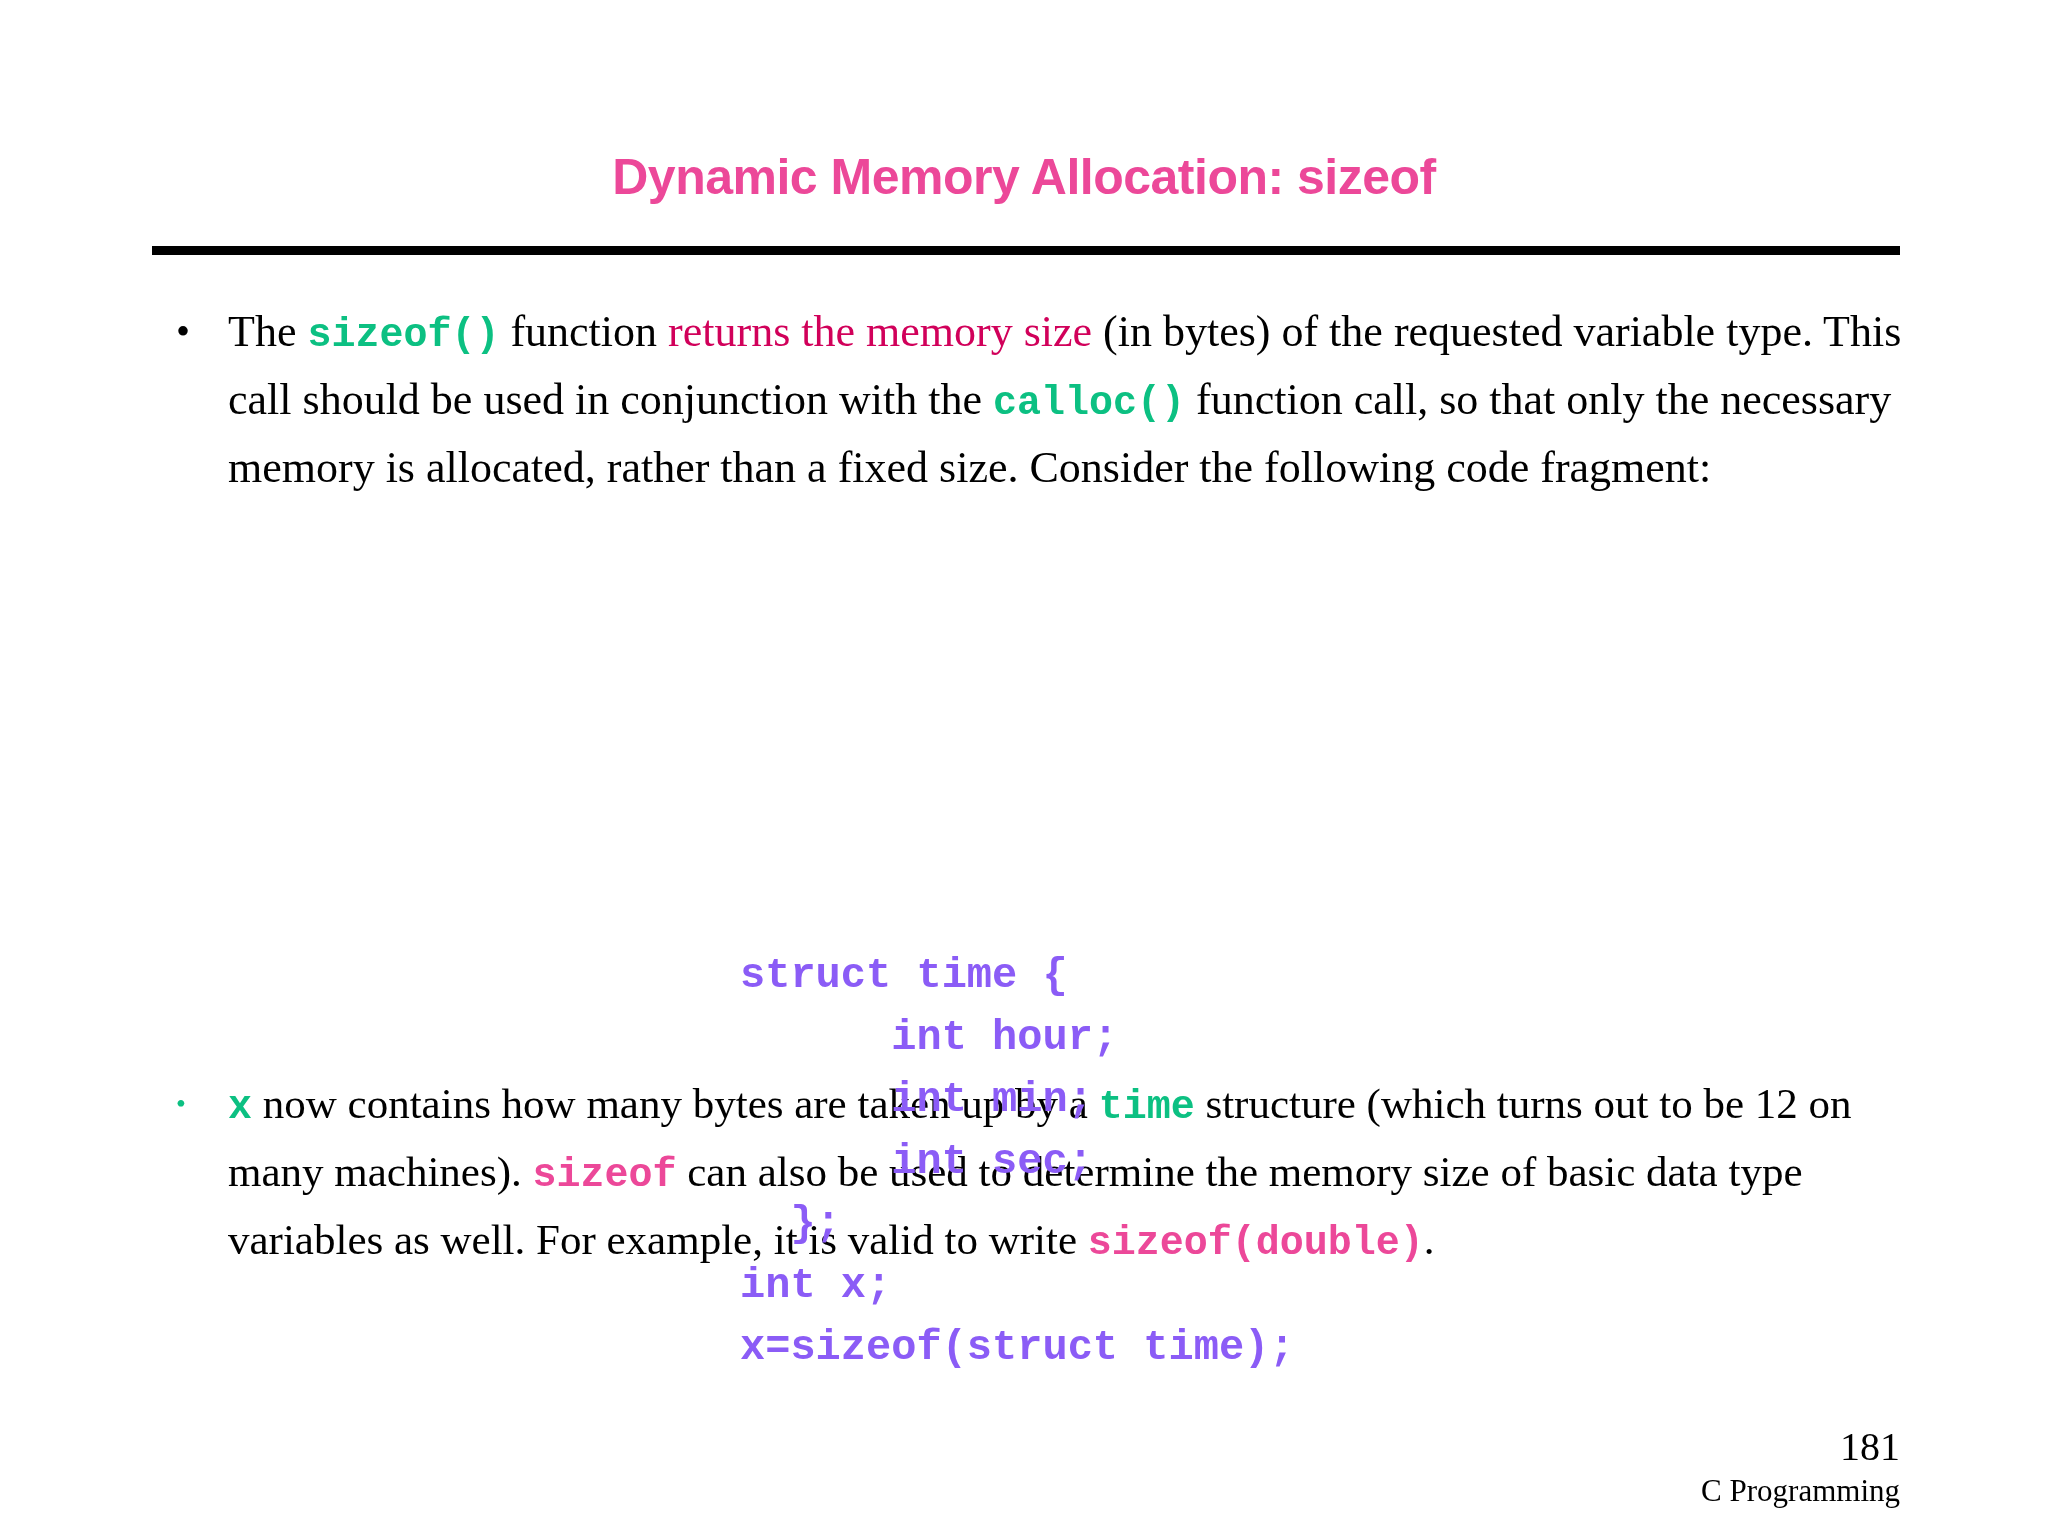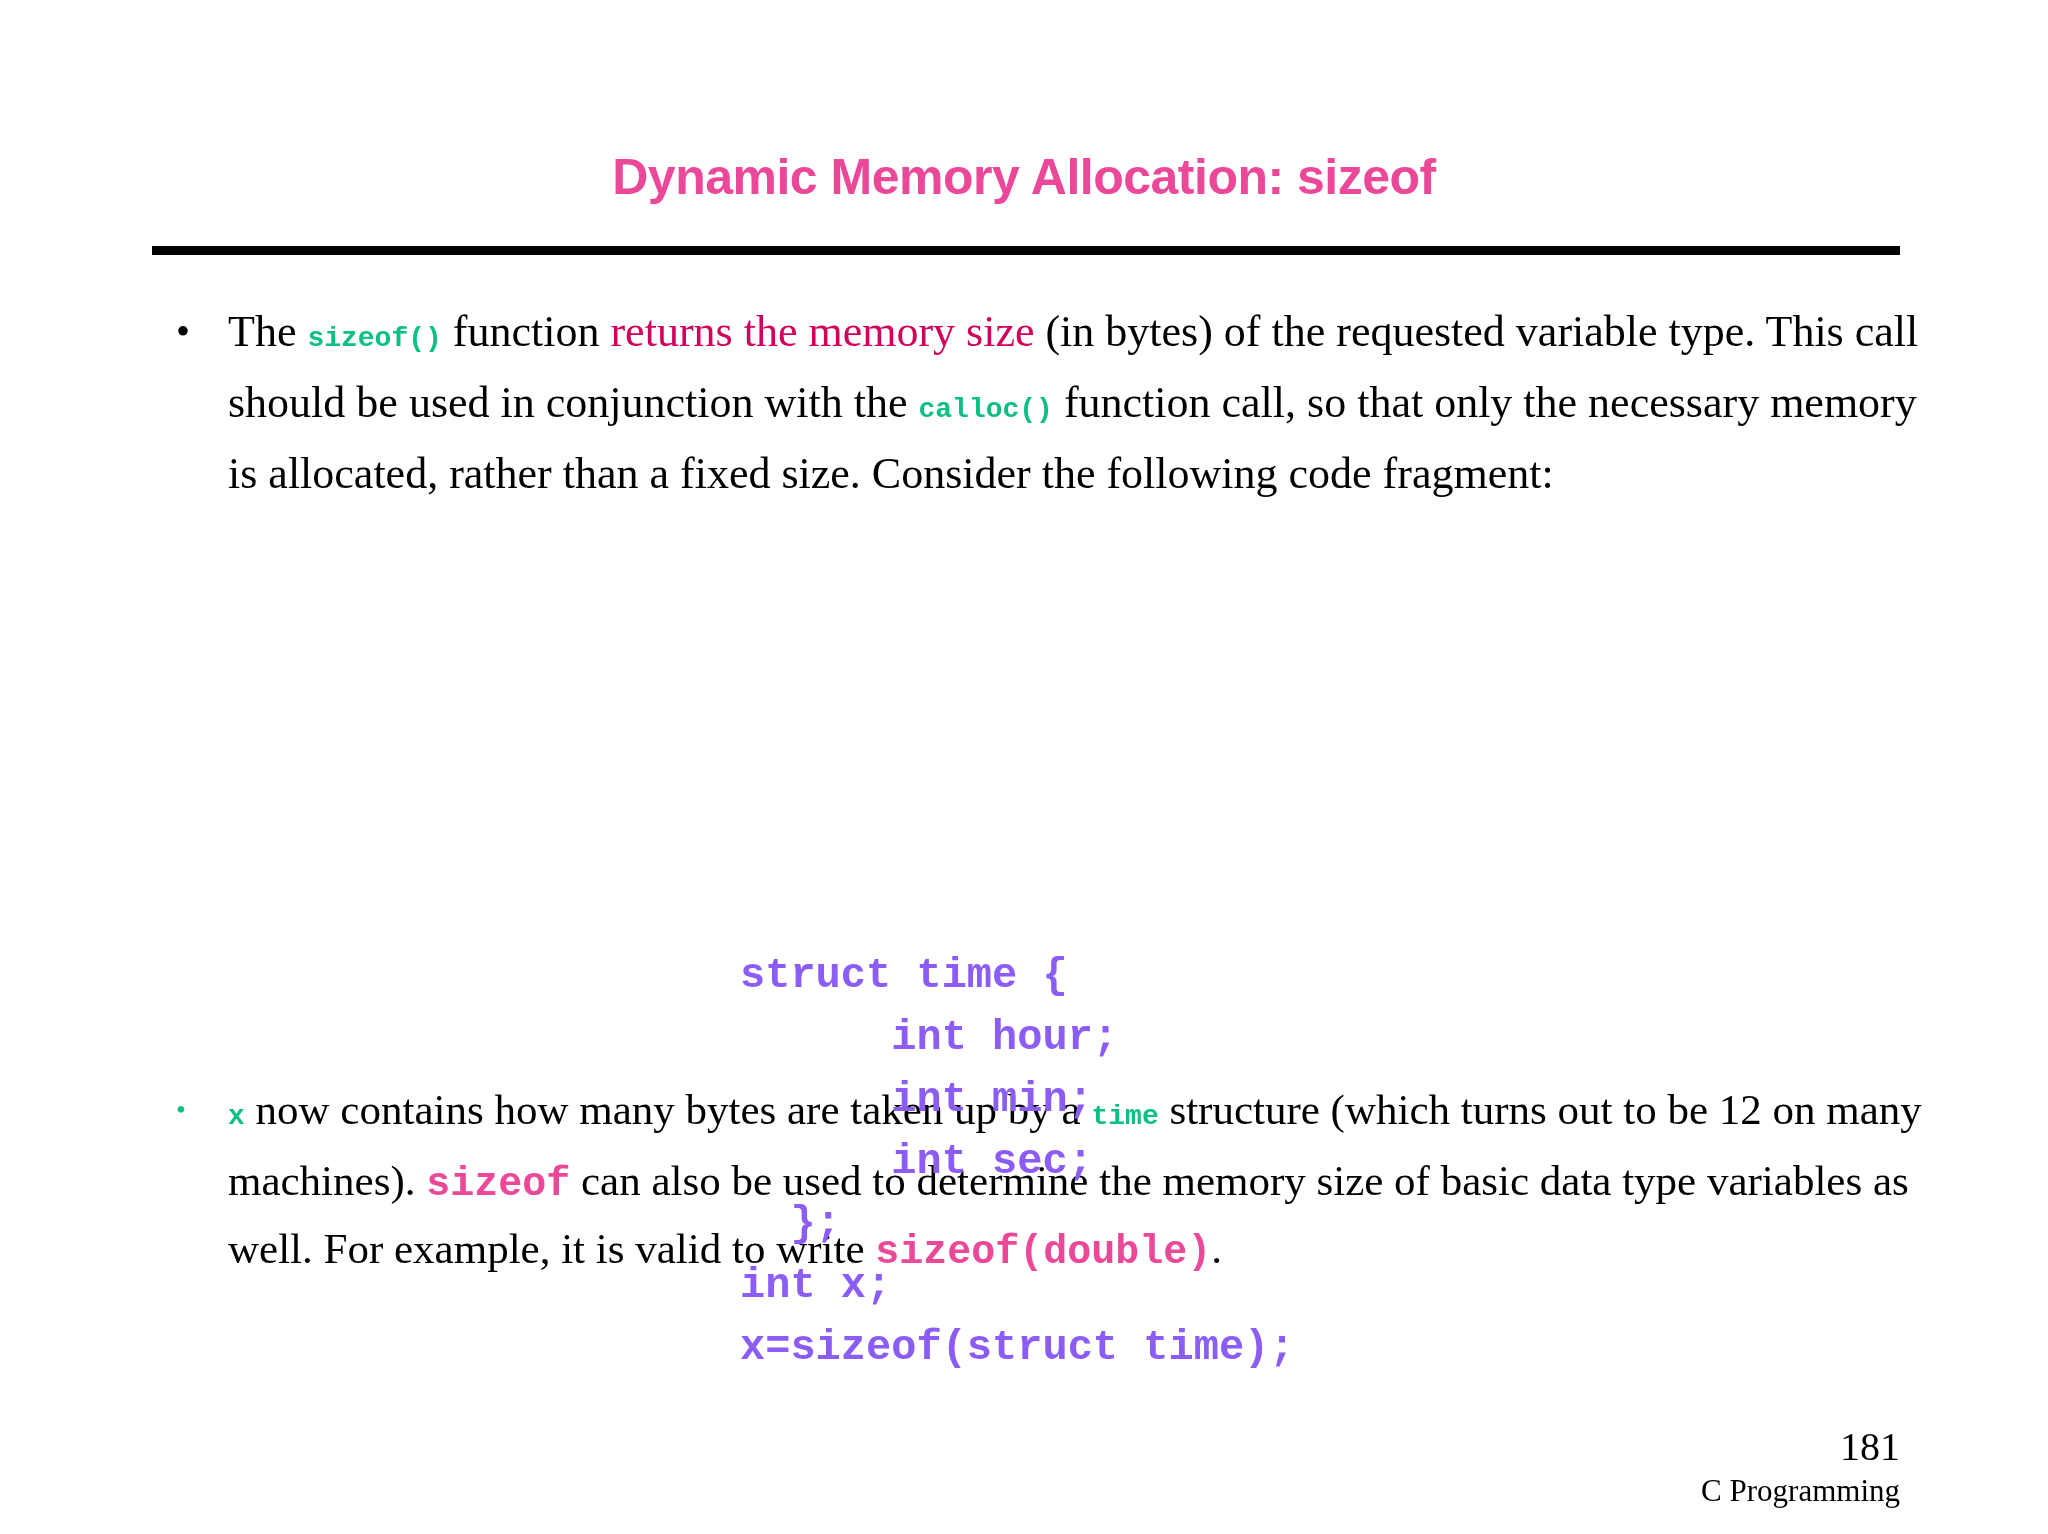--- a/index.html
+++ b/index.html
@@ -78,21 +78,21 @@
     text-align: left;
   }
 
   .bullet-2 .bullet-text { font-size: 43px; }
 
   
   .mono-green {
     font-family: "Liberation Mono", "DejaVu Sans Mono", monospace;
     font-weight: bold;
     color: #0cc082;
-    font-size: 28px;
+    font-size: 40px;
   }
   .mono-blue {
     font-family: "Liberation Mono", "DejaVu Sans Mono", monospace;
     font-weight: bold;
     color: #ec4899;
     font-size: 40px;
   }
   .serif-pink {
     font-weight: normal;
     color: #d1005a;

